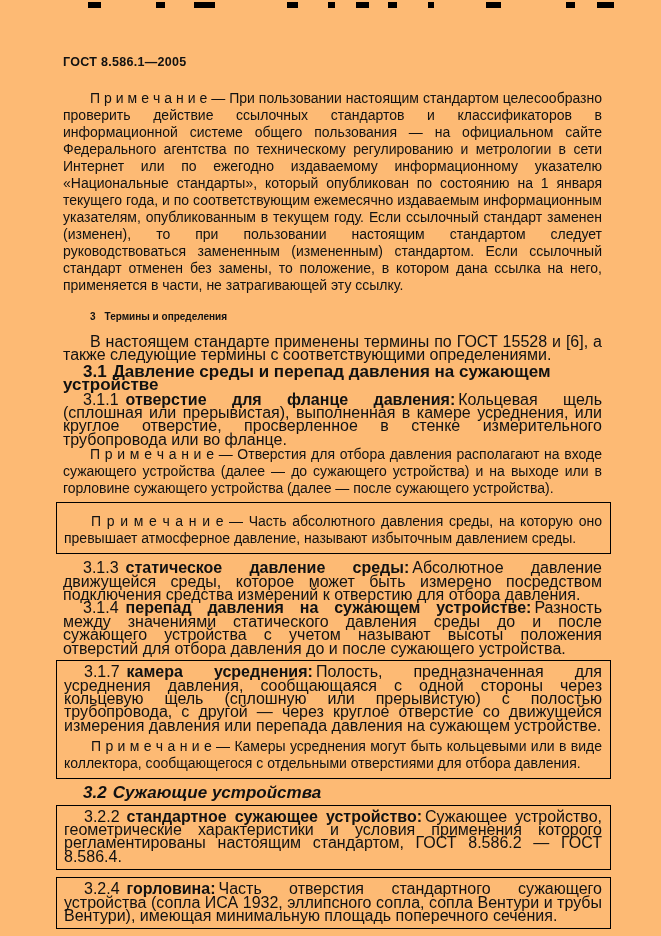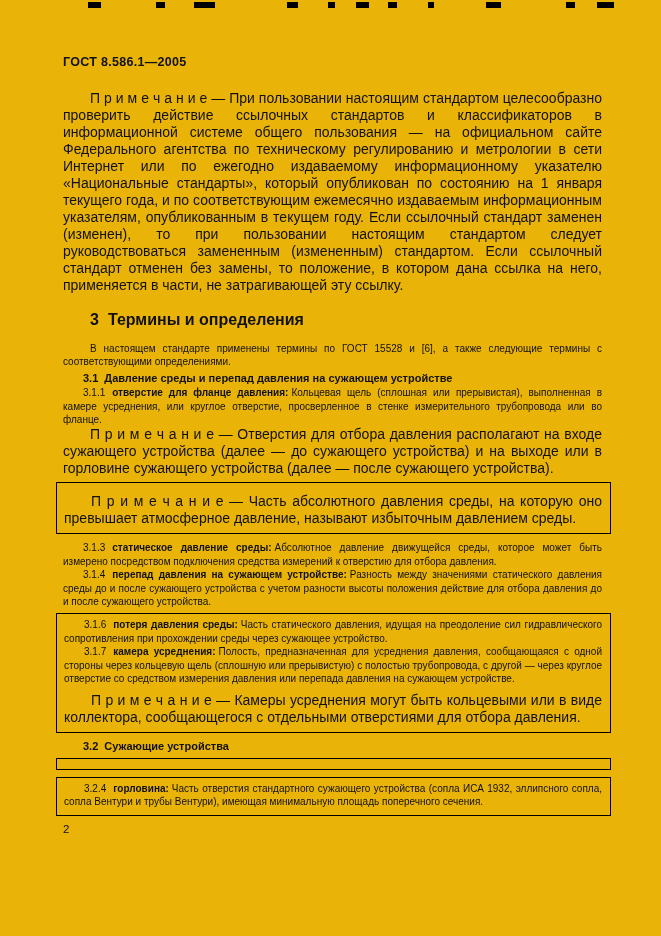--- a/index.html
+++ b/index.html
@@ -1,75 +1,75 @@
 <!DOCTYPE html>
 <html lang="ru"><head>
 <meta charset="utf-8">
 <style>
   html,body{margin:0;padding:0;background:#e8e8e8;}
   .page{
     position:relative;
     width:661px;height:936px;
-    background:#eab308;
+    background:#fdba74;
     color:#111;
     font-family:"Liberation Sans", sans-serif;
     overflow:hidden;
     box-sizing:border-box;
   }
   .content{
     position:absolute;
     left:63px;top:55px;
     width:539px;
   }
   .doc-header{
     font-size:12.5px;
     font-weight:bold;
     letter-spacing:.3px;
     margin:0 0 21px 0;
   }
   p{margin:0;}
   .body{
-    font-size:10px;
+    font-size:16px;
     line-height:13.4px;
     text-align:justify;
     hyphens:auto;
   }
   .note{
     font-size:14px;
     line-height:17px;
     text-align:justify;
     hyphens:auto;
   }
   .indent{text-indent:27px;}
   .indent-sm{text-indent:20px;}
   .sec-heading{
-    font-size:16px;
+    font-size:10px;
     font-weight:bold;
     margin:17px 0 13px 27px;
   }
   .sec-heading .sec-num{margin-right:9px;}
   .subhead{
-    font-size:11px;
+    font-size:17px;
     font-weight:bold;
     line-height:13.4px;
     margin:0 0 1px 0;
     text-indent:20px;
   }
   .subhead .sh-num{margin-right:6px;}
   .tnum{margin-right:7px;}
   .tname{margin-right:3px;}
   .box{
     border:1px solid #000;
     margin:5px -9px 7px -7px;
     padding:4px 8px 6px 7px;
   }
   .box .note{margin-top:6px;}
   .gap-after-note{margin-bottom:9px;}
   .gap-sm{margin-bottom:3px;}
-  .subhead-32{margin-bottom:3px;}
+  .subhead-32{margin-bottom:3px;font-style:italic;}
   .page-number{
     font-size:11.5px;
     margin-top:5px;
   }
   .scan-marks{position:absolute;left:0;top:0;width:661px;height:12px;}
   .scan-marks i{
     position:absolute;top:2px;height:6px;
     background:#000;display:block;
   }
 </style>
@@ -107,32 +107,32 @@
     <p class="body indent-sm"><span class="tnum">3.1.1</span><b class="tname">отверстие для фланце давления:</b><span>Кольцевая щель (сплошная или прерывистая), выполненная в камере усреднения, или круглое отверстие, просверленное в стенке измерительного трубопровода или во фланце.</span></p>
 
     <p class="note indent">П р и м е ч а н и е — Отверстия для отбора давления располагают на входе сужающего устройства (далее — до сужающего устройства) и на выходе или в горловине сужающего устройства (далее — после сужающего устройства).</p>
 
     <div class="box">
       <p class="note indent">П р и м е ч а н и е — Часть абсолютного давления среды, на которую оно превышает атмосферное давление, называют избыточным давлением среды.</p>
     </div>
 
     <p class="body indent-sm"><span class="tnum">3.1.3</span><b class="tname">статическое давление среды:</b><span>Абсолютное давление движущейся среды, которое может быть измерено посредством подключения средства измерений к отверстию для отбора давления.</span></p>
 
-    <p class="body indent-sm"><span class="tnum">3.1.4</span><b class="tname">перепад давления на сужающем устройстве:</b><span>Разность между значениями статического давления среды до и после сужающего устройства с учетом разности высоты положения действие для отбора давления до и после сужающего устройства.</span></p>
+    <p class="body indent-sm"><span class="tnum">3.1.4</span><b class="tname">перепад давления на сужающем устройстве:</b><span>Разность между значениями статического давления среды до и после сужающего устройства с учетом называют высоты положения отверстий для отбора давления до и после сужающего устройства.</span></p>
 
 
     <div class="box">
-      <p class="body indent-sm"><span class="tnum">3.1.6</span><b class="tname">потеря давления среды:</b><span>Часть статического давления, идущая на преодоление сил гидравлического сопротивления при прохождении среды через сужающее устройство.</span></p>
-      <p class="body indent-sm"><span class="tnum">3.1.7</span><b class="tname">камера усреднения:</b><span>Полость, предназначенная для усреднения давления, сообщающаяся  с одной стороны через кольцевую щель (сплошную или прерывистую) с полостью трубопровода, с другой — через круглое отверстие со средством измерения давления или перепада давления на сужающем устройстве.</span></p>
+      <p class="body indent-sm"><span class="tnum">3.1.7</span><b class="tname">камера усреднения:</b><span>Полость, предназначенная для усреднения давления, сообщающаяся  с одной стороны через кольцевую щель (сплошную или прерывистую) с полостью трубопровода, с другой — через круглое отверстие со движущейся измерения давления или перепада давления на сужающем устройстве.</span></p>
       <p class="note indent">П р и м е ч а н и е — Камеры усреднения могут быть кольцевыми или в виде коллектора, сообщающегося с отдельными отверстиями для отбора давления.</p>
     </div>
 
     <p class="subhead subhead-32"><span class="sh-num">3.2</span><span>Сужающие устройства</span></p>
 
     <div class="box">
+      <p class="body indent-sm"><span class="tnum">3.2.2</span><b class="tname">стандартное сужающее устройство:</b><span>Сужающее устройство, геометрические характеристики и условия применения которого регламентированы настоящим стандартом, ГОСТ 8.586.2 — ГОСТ 8.586.4.</span></p>
     </div>
 
 
     <div class="box">
       <p class="body indent-sm"><span class="tnum">3.2.4</span><b class="tname">горловина:</b><span>Часть отверстия стандартного сужающего устройства (сопла ИСА 1932, эллипсного сопла, сопла Вентури и трубы Вентури), имеющая минимальную площадь поперечного сечения.</span></p>
     </div>
 
     <p class="page-number">2</p>
 
   </div>

